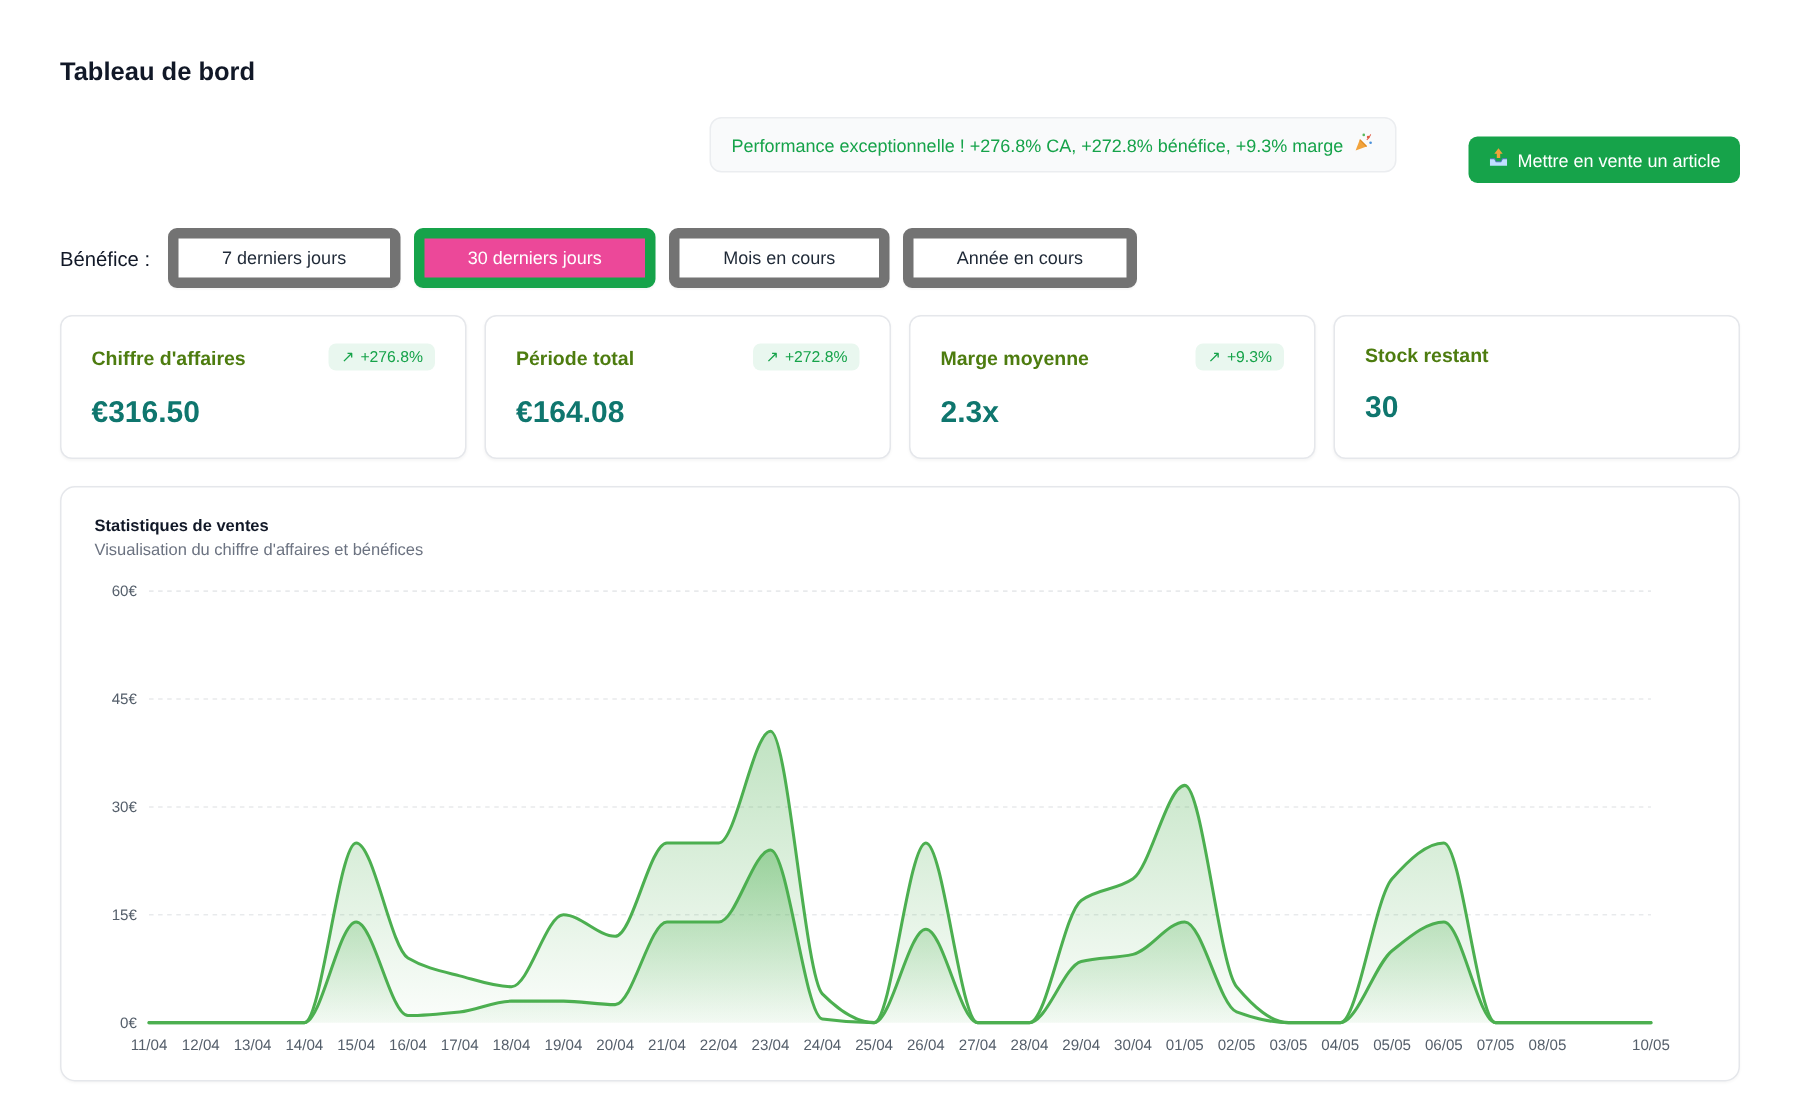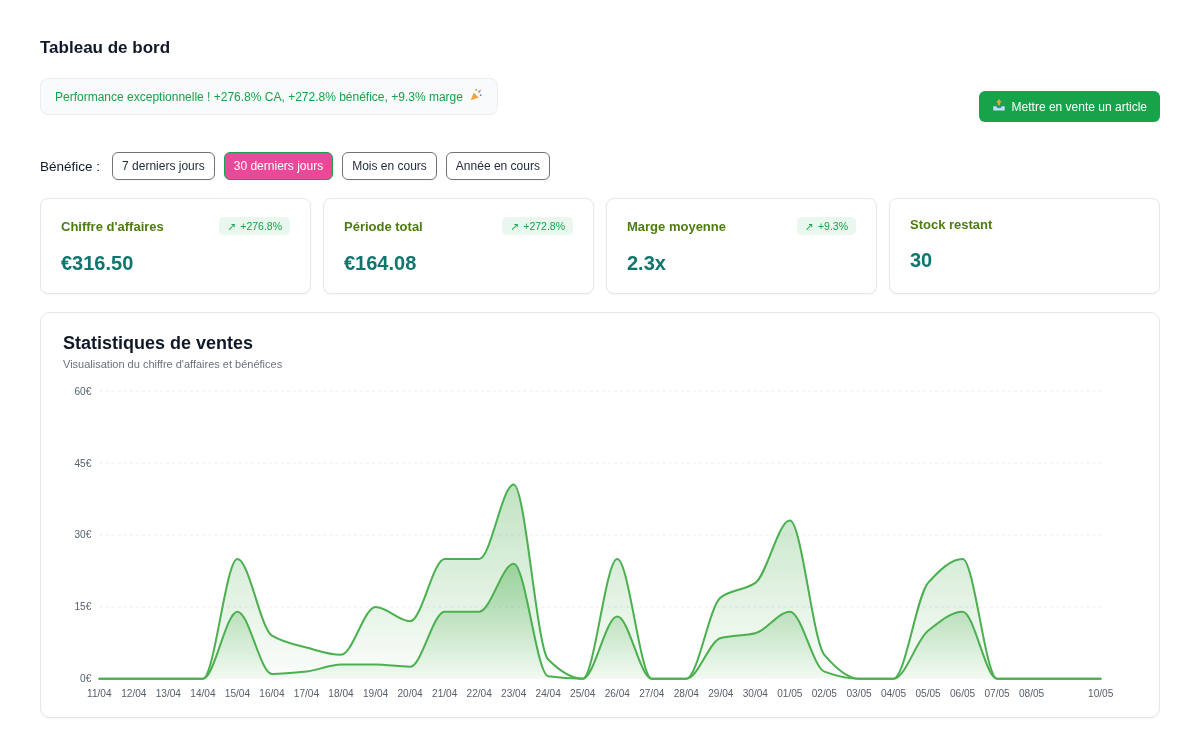--- a/index.html
+++ b/index.html
@@ -10,21 +10,21 @@
     color: #111827;
     overflow: hidden;
   }
   .page { padding: 38px 40px 0 40px; }
 
   .page-title { font-size: 17px; font-weight: bold; color: #111827; }
 
   .header-row {
     margin-top: 13px;
     display: flex;
-    justify-content: space-between;
+    justify-content: flex-end;
     align-items: center;
     gap: 48px;
   }
   .banner {
     background: #f9fafb;
     border: 1px solid #ebedf0;
     border-radius: 8px;
     padding: 9px 14px;
     font-size: 12px;
     color: #16a34a;
@@ -45,23 +45,23 @@
     gap: 6px;
     cursor: pointer;
     margin-top: 20px;
   }
 
   .period-row { margin-top: 30px; display: flex; align-items: center; }
   .period-label { font-size: 13.5px; color: #111827; margin-right: 12px; }
   .period-options { display: flex; gap: 9px; }
   .period-btn {
     background: #ffffff;
-    border: 1px solid #737373;
+    border: 7px solid #737373;
     border-radius: 6px;
-    padding: 6px 9px;
+    padding: 6px 29px;
     font-size: 12px;
     font-family: inherit;
     color: #1f2937;
     cursor: pointer;
     box-shadow: 0 1px 1px rgba(0,0,0,.03);
   }
   .period-btn.active {
     background: #ec4899;
     border-color: #16a34a;
     color: #ffffff;
@@ -98,21 +98,21 @@
   .stat-value { margin-top: 17px; font-size: 20px; font-weight: bold; color: #0f766e; }
 
   .chart-card {
     margin-top: 18px;
     background: #ffffff;
     border: 1px solid #e5e7eb;
     border-radius: 10px;
     padding: 20px 22px 14px 22px;
     box-shadow: 0 1px 2px rgba(0,0,0,.04);
   }
-  .chart-title { font-size: 18px; font-weight: bold; color: #111827; }
+  .chart-title { font-size: 11px; font-weight: bold; color: #111827; }
   .chart-subtitle { font-size: 11px; color: #6b7280; margin-top: 4px; }
   .chart-canvas { margin-top: 12px; }
   .chart-canvas svg { display: block; width: 100%; height: auto; }
 </style>
 </head>
 <body>
 
 <div class="page">
 
   <h1 class="page-title">Tableau de bord</h1>

